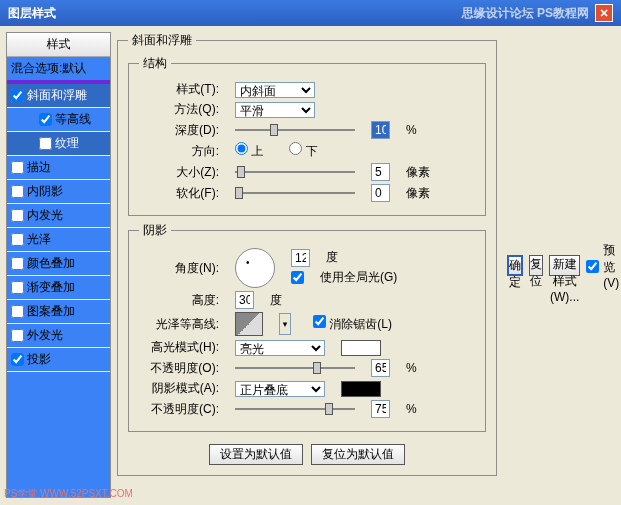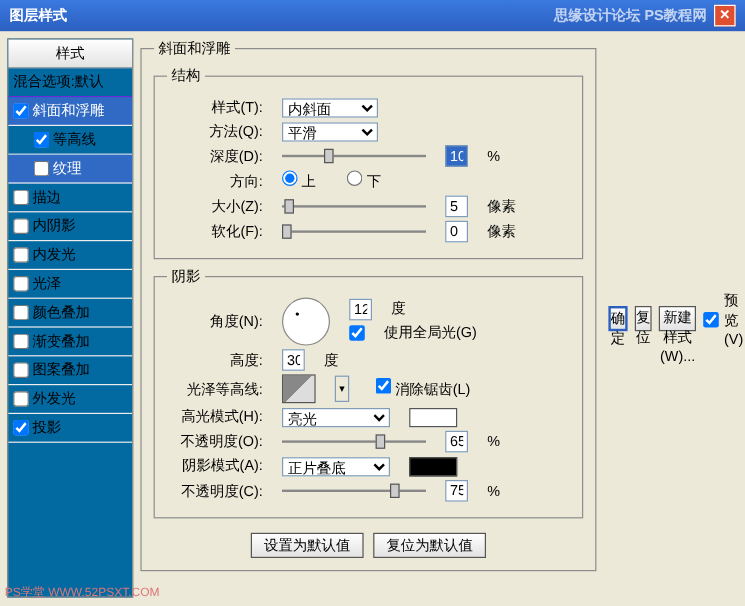--- a/index.html
+++ b/index.html
@@ -1,25 +1,25 @@
 <!DOCTYPE html>
 <html><head>
 <meta charset="utf-8">
 <style>
 * { box-sizing: border-box; margin: 0; padding: 0; font-family: "Microsoft YaHei", SimSun, sans-serif; font-size: 12px; }
 body { background: #ece9d8; width: 621px; height: 505px; overflow: hidden; }
 .titlebar { background: linear-gradient(#3a79e0,#2c5fc0); height: 26px; color: #fff; padding: 4px 8px; font-weight: bold; display: flex; justify-content: space-between; align-items: center; }
 .watermark { font-size: 12px; opacity: .7; }
 .dialog-body { display: flex; padding: 6px; height: 478px; }
-.styles-panel { width: 105px; border: 1px solid #8d8d8d; background: #0369a1; }
+.styles-panel { width: 105px; border: 1px solid #8d8d8d; background: #3b82f6; }
 .styles-header { background: linear-gradient(#fefefe,#e3e3e3); border-bottom: 1px solid #aaa; padding: 3px 6px; text-align: center; }
-.styles-sub { padding: 3px 4px; border-bottom: 1px solid #6d28d9; }
+.styles-sub { padding: 3px 4px; border-bottom: 4px solid #6d28d9; }
 .style-item { padding: 3px 4px; border-bottom: 1px solid #eee; display: flex; align-items: center; gap: 3px; cursor: pointer; }
 .style-item.sel { background: #316ac5; color: #fff; }
-.style-item.sub { padding-left: 21px; }
+.style-item.sub { padding-left: 32px; }
 .style-item input[type=checkbox] { width: 13px; height: 13px; }
 .main-panel { flex: 1; padding: 0 6px; overflow: hidden; }
 fieldset { border: 1px solid #8d8d8d; padding: 6px 10px 10px; margin-bottom: 6px; }
 legend { padding: 0 4px; }
 .row { display: flex; align-items: center; margin: 3px 0; gap: 16px; }
 .lbl { width: 80px; text-align: right; }
 select { border: 1px solid #7f9db9; background: #fff; height: 16px; font-size: 12px; }
 input[type=text] { border: 1px solid #7f9db9; height: 18px; width: 19px; text-align: left; padding: 0 3px; font-size: 12px; }
 .slider { position: relative; height: 18px; flex: 0 0 120px; }
 .slider::before { content: ""; position: absolute; top: 8px; left: 0; right: 0; height: 2px; background: #888; }

